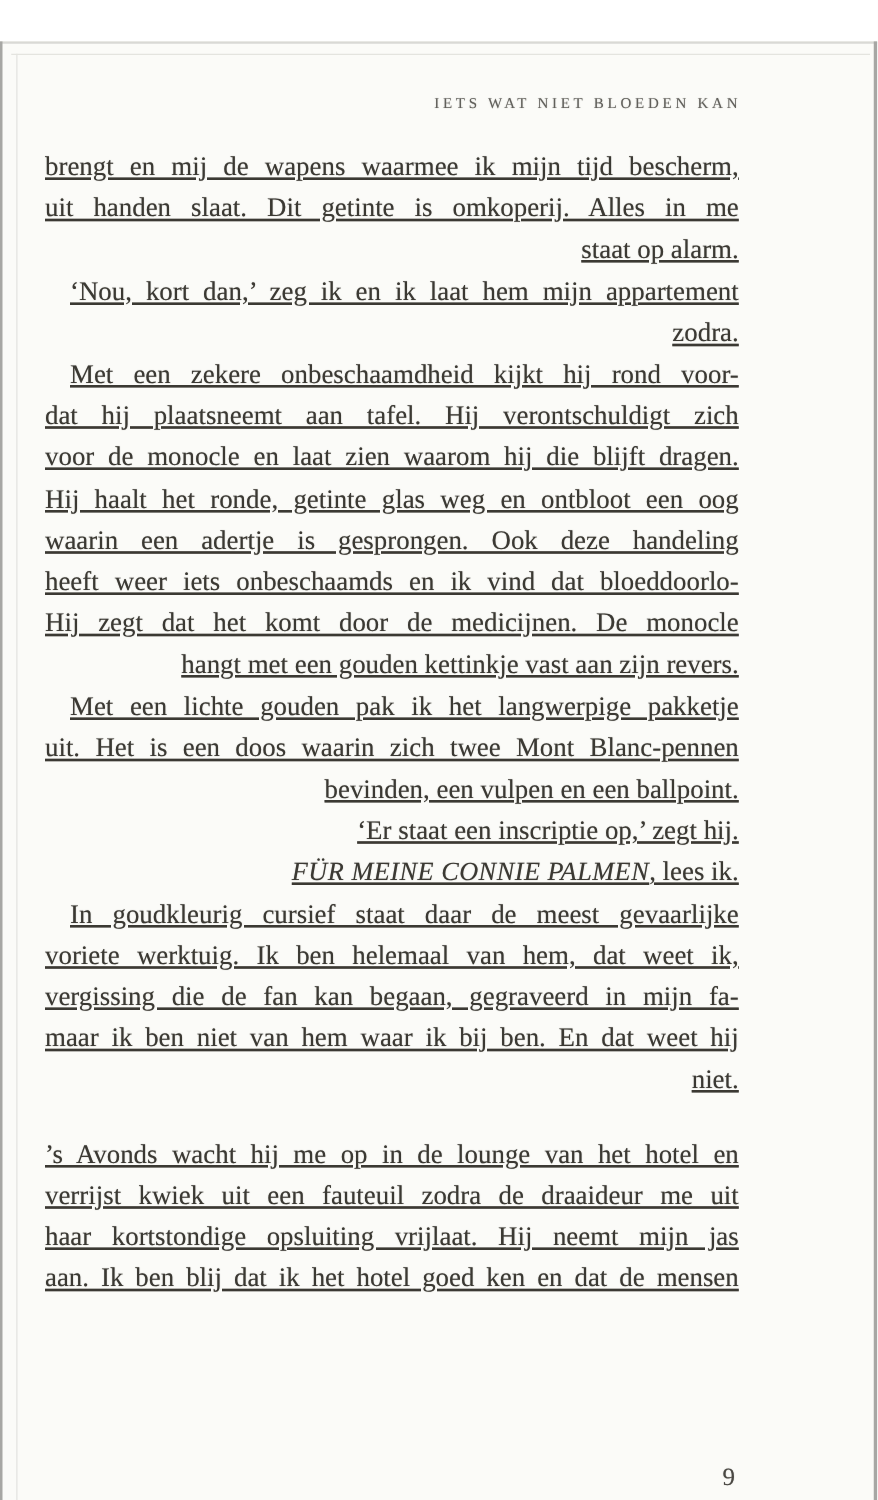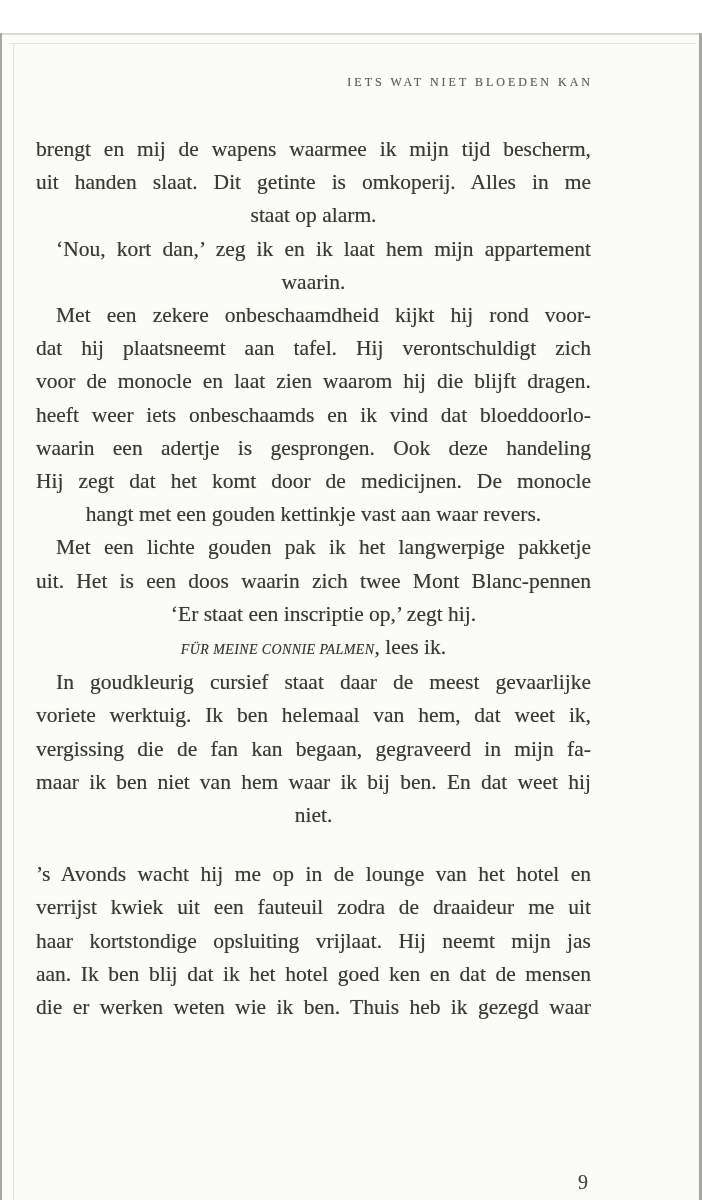--- a/index.html
+++ b/index.html
@@ -28,35 +28,36 @@
     text-align: right;
     font-size: 12px;
     letter-spacing: 3px;
     color: var(--head_ink, #61605b);
     text-shadow: 0 0 1px rgba(97,96,91,.45);
     white-space: nowrap;
   }
 
   .body-text {
     position: absolute;
-    top: 100px;
+    top: 84px;
     left: 36px;
     width: 555px;
     font-size: 21.5px;
     line-height: 33.2px;
     color: var(--ink, #3b3933);
     text-shadow: 0 0 0.8px rgba(59,57,51,.5);
+    text-decoration: underline;
   }
-  .line       { text-align: center; }
+  .line       { text-align: right; }
   .line.j     { text-align: justify; text-align-last: justify; }
   .line.in    { padding-left: 20px; }
   .gap        { height: 26px; }
   .sc {
     font-style: italic;
-    font-size: 14px;
+    font-size: 21px;
     letter-spacing: 0.4px;
   }
 
   .page-number {
     position: absolute;
     top: 1138px;
     left: 36px;
     width: 552px;
     text-align: right;
     font-size: 20px;
@@ -75,39 +76,40 @@
   <div class="crease-top"></div>
   <div class="crease-left"></div>
 
   <div class="running-head">IETS WAT NIET BLOEDEN KAN</div>
 
   <div class="body-text" id="body-text">
       <div class="line j">brengt en mij de wapens waarmee ik mijn tijd bescherm,</div>
       <div class="line j">uit handen slaat. Dit getinte is omkoperij. Alles in me</div>
       <div class="line">staat op alarm.</div>
       <div class="line j in">‘Nou, kort dan,’ zeg ik en ik laat hem mijn appartement</div>
-      <div class="line">waarin.</div>
+      <div class="line">zodra.</div>
       <div class="line j in">Met een zekere onbeschaamdheid kijkt hij rond voor-</div>
       <div class="line j">dat hij plaatsneemt aan tafel. Hij verontschuldigt zich</div>
       <div class="line j">voor de monocle en laat zien waarom hij die blijft dragen.</div>
+      <div class="line j">Hij haalt het ronde, getinte glas weg en ontbloot een oog</div>
+      <div class="line j">waarin een adertje is gesprongen. Ook deze handeling</div>
       <div class="line j">heeft weer iets onbeschaamds en ik vind dat bloeddoorlo-</div>
-      <div class="line j">waarin een adertje is gesprongen. Ook deze handeling</div>
       <div class="line j">Hij zegt dat het komt door de medicijnen. De monocle</div>
-      <div class="line">hangt met een gouden kettinkje vast aan waar revers.</div>
+      <div class="line">hangt met een gouden kettinkje vast aan zijn revers.</div>
       <div class="line j in">Met een lichte gouden pak ik het langwerpige pakketje</div>
       <div class="line j">uit. Het is een doos waarin zich twee Mont Blanc-pennen</div>
+      <div class="line">bevinden, een vulpen en een ballpoint.</div>
       <div class="line in">‘Er staat een inscriptie op,’ zegt hij.</div>
       <div class="line"><span class="sc">FÜR MEINE CONNIE PALMEN</span>, lees ik.</div>
       <div class="line j in">In goudkleurig cursief staat daar de meest gevaarlijke</div>
       <div class="line j">voriete werktuig. Ik ben helemaal van hem, dat weet ik,</div>
       <div class="line j">vergissing die de fan kan begaan, gegraveerd in mijn fa-</div>
       <div class="line j">maar ik ben niet van hem waar ik bij ben. En dat weet hij</div>
       <div class="line">niet.</div>
       <div class="gap"></div>
       <div class="line j">’s Avonds wacht hij me op in de lounge van het hotel en</div>
       <div class="line j">verrijst kwiek uit een fauteuil zodra de draaideur me uit</div>
       <div class="line j">haar kortstondige opsluiting vrijlaat. Hij neemt mijn jas</div>
       <div class="line j">aan. Ik ben blij dat ik het hotel goed ken en dat de mensen</div>
-      <div class="line j">die er werken weten wie ik ben. Thuis heb ik gezegd waar</div>
     </div>
 
   <div class="page-number">9</div>
 </div>
 
 </body></html>

